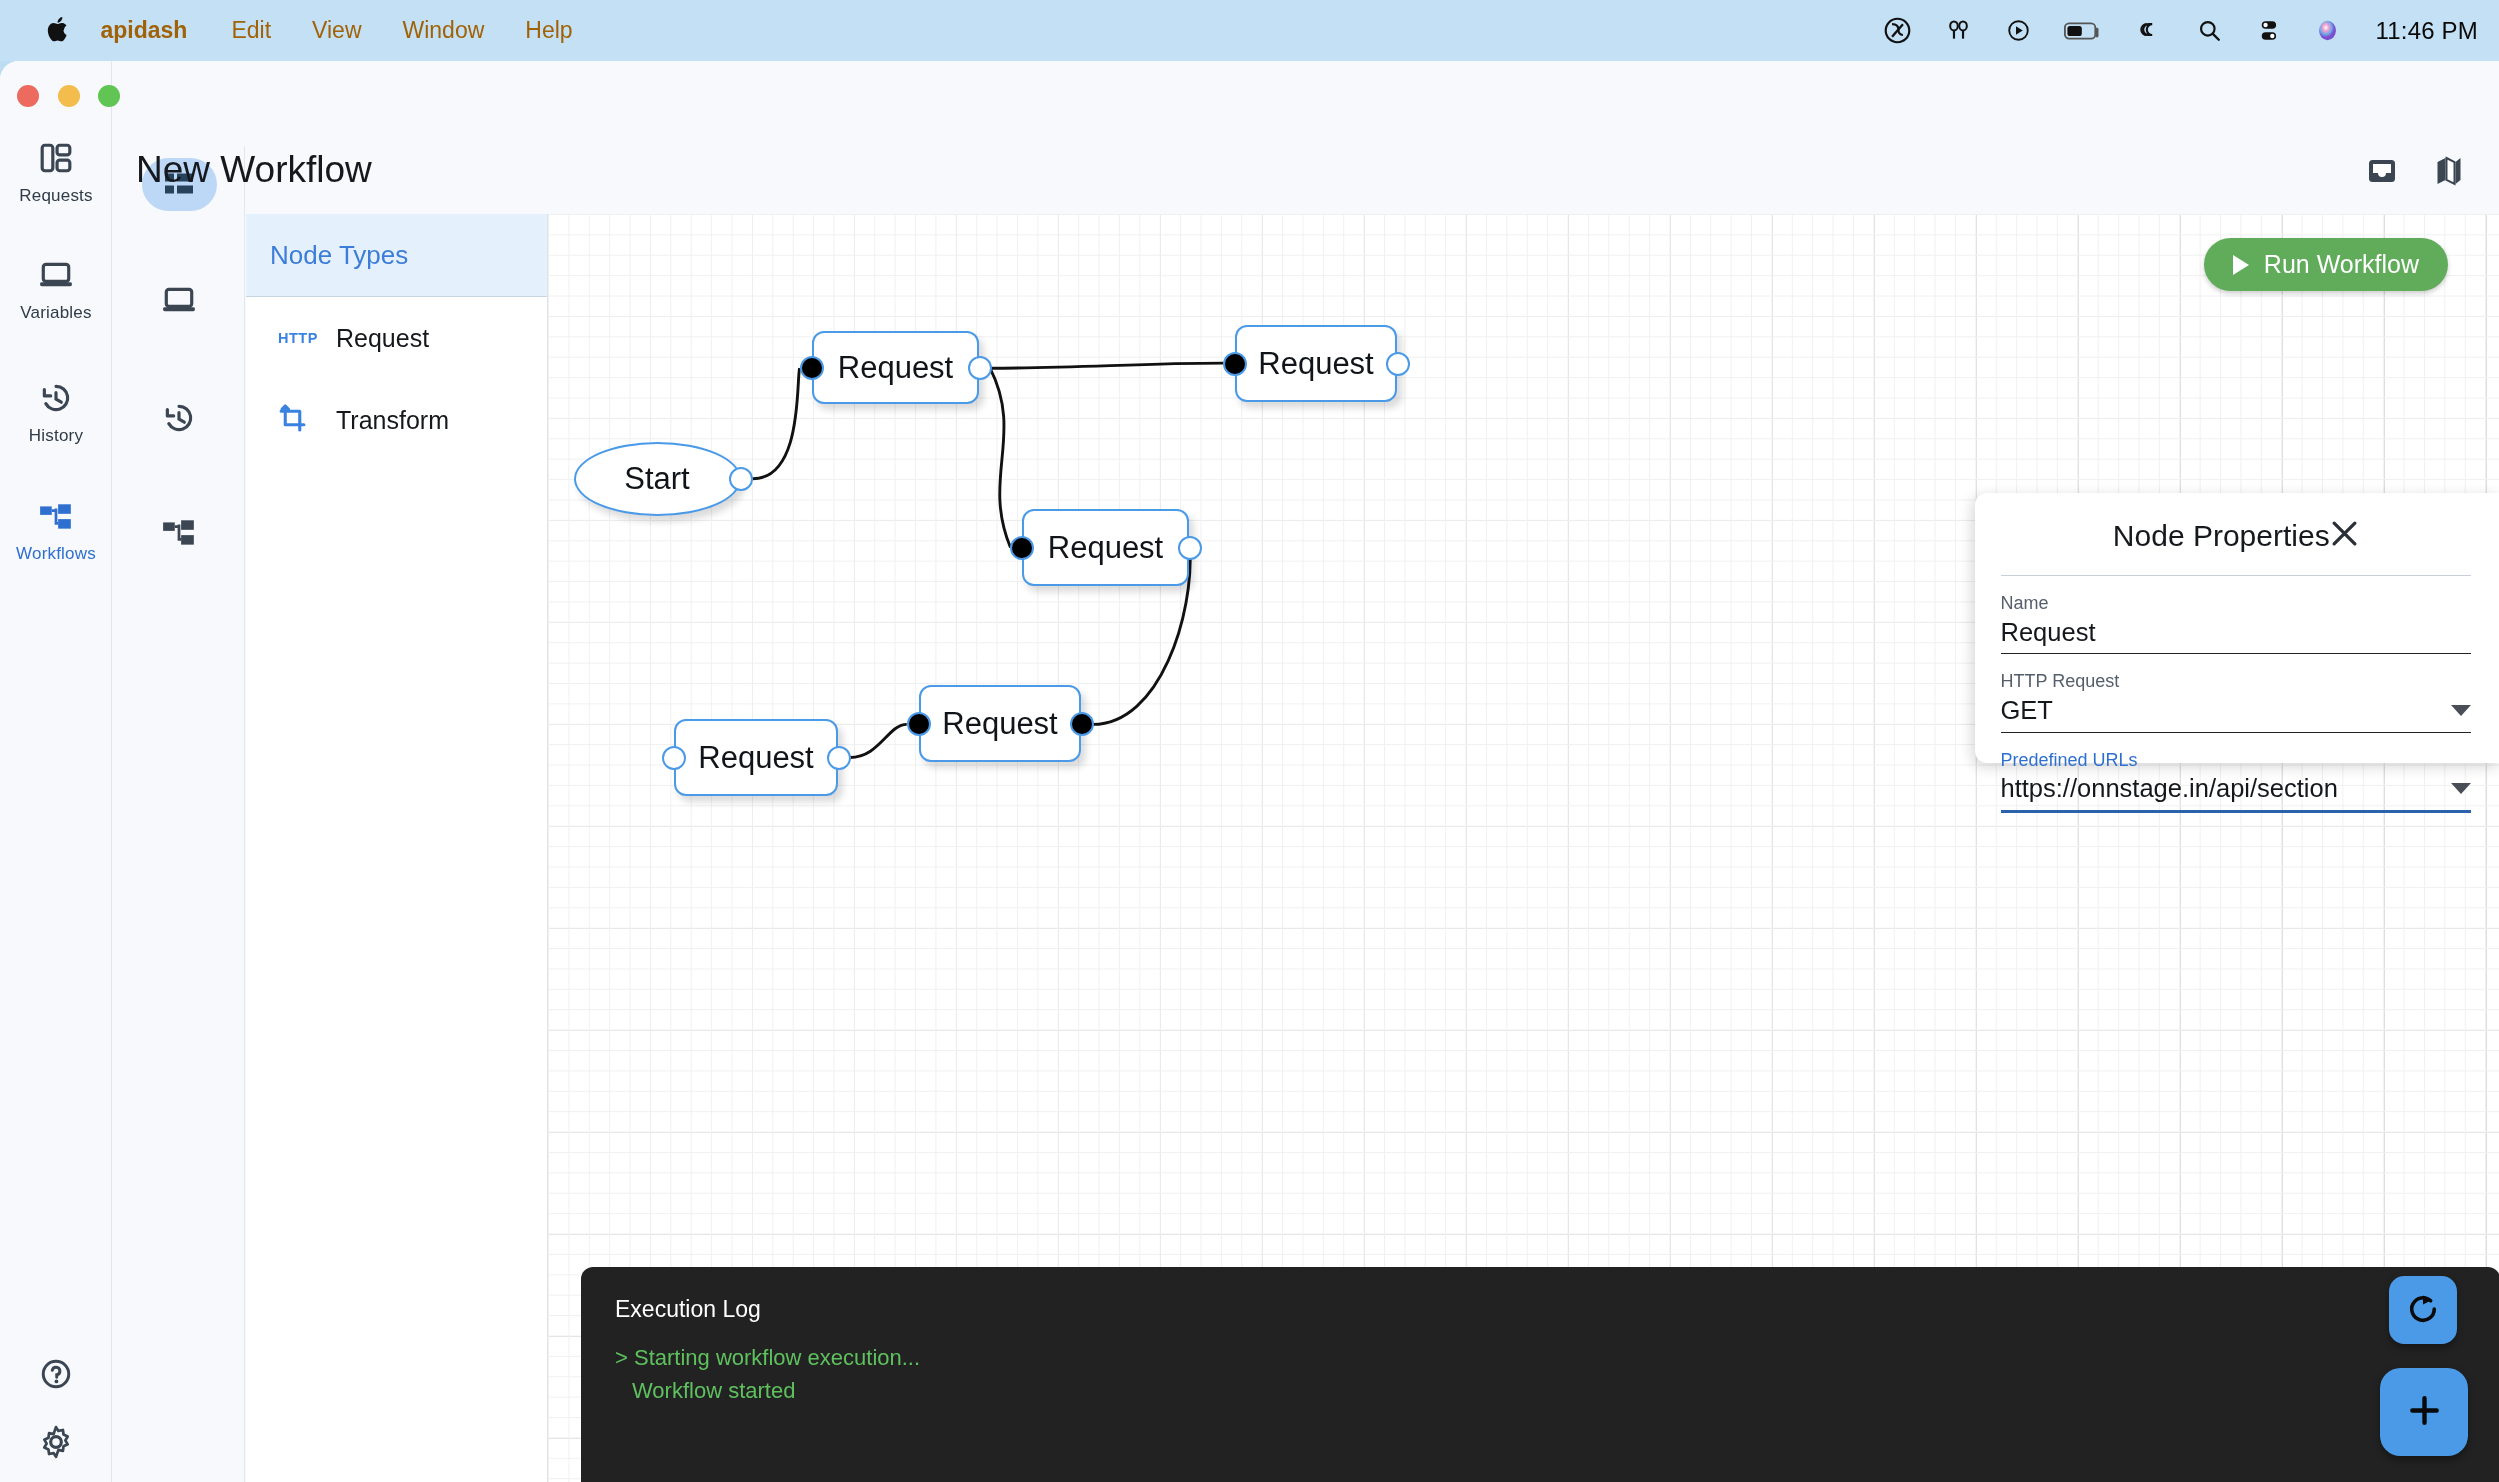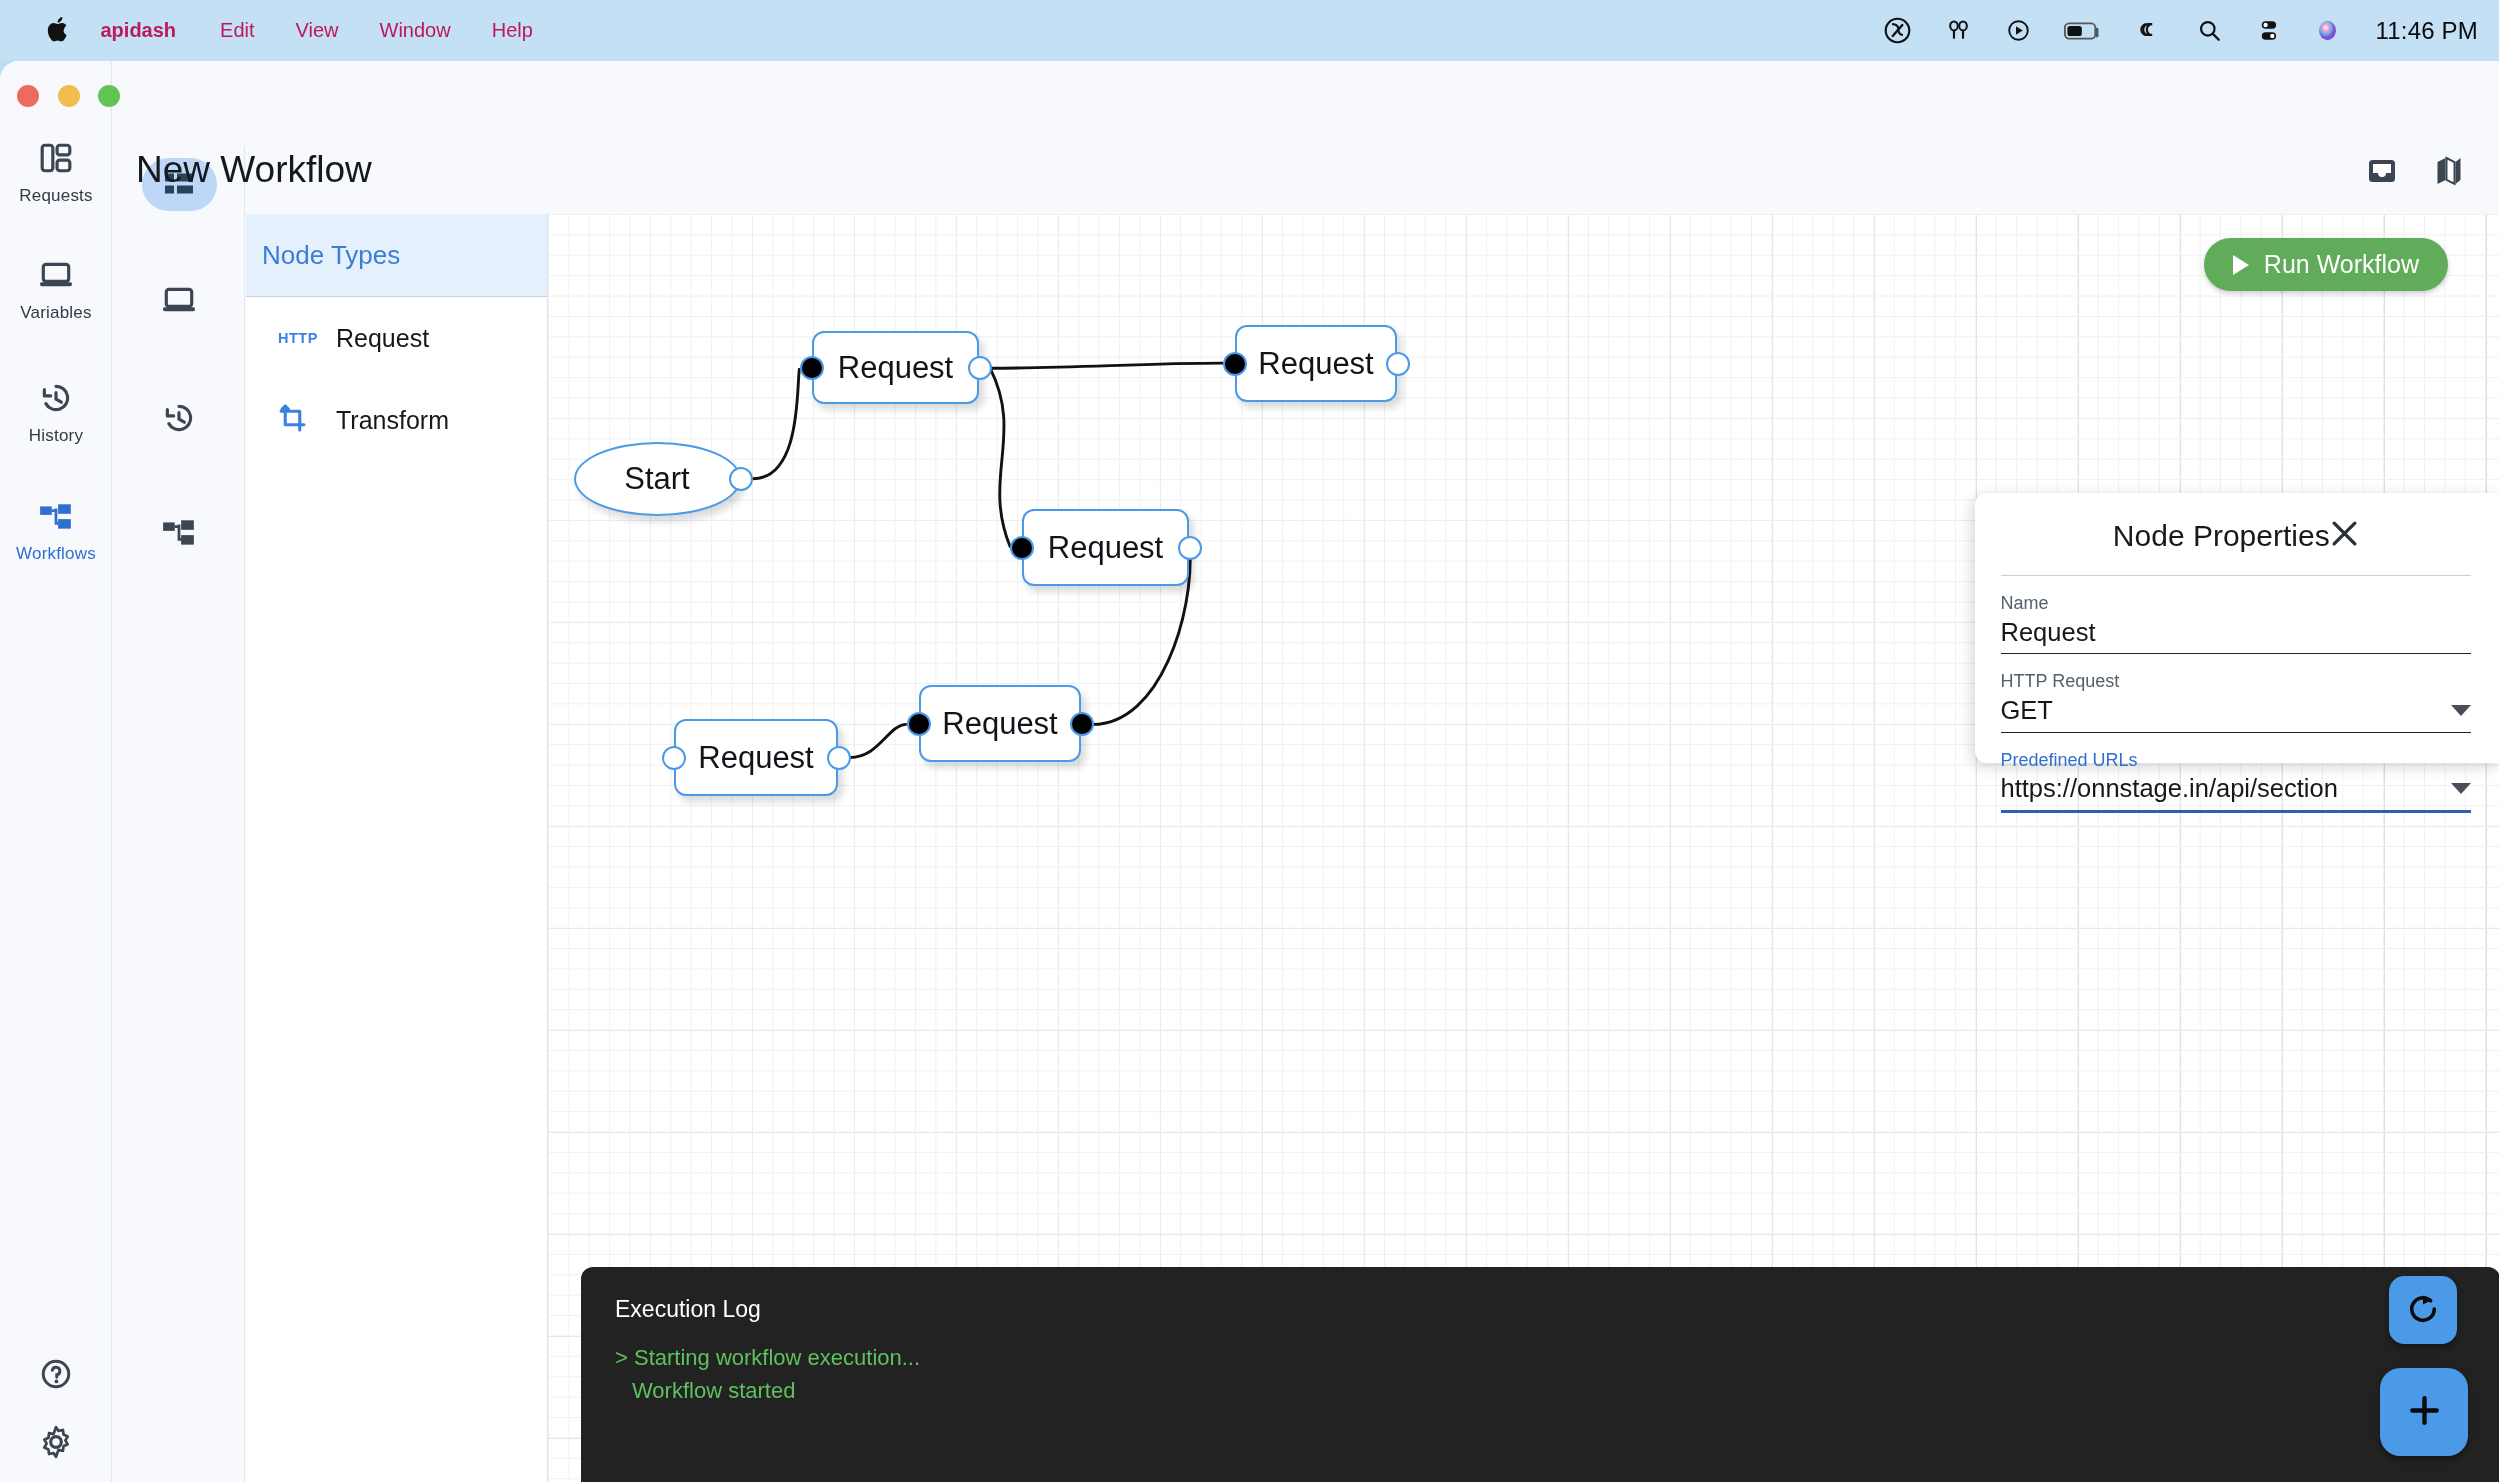--- a/index.html
+++ b/index.html
@@ -14,21 +14,21 @@
   #menubar {
     position: absolute; top: 0; left: 0;
     width: 2500px; height: 61px;
     background: #c3e0f5;
     display: flex; align-items: center;
     padding: 0 22px;
     z-index: 60;
   }
   #menubar .apple { margin: 0 29px 0 24px; }
   .menu-item {
-    font-size: 20px; color: #be185d;
+    font-size: 23px; color: #a16207;
     margin-right: 41px; white-space: nowrap;
   }
   .menu-item.bold { font-weight: bold; margin-right: 44px; }
   #menubar .spacer { flex: 1; }
   .tray-icon { margin-left: 32px; display:flex; align-items:center; }
   #menu-clock { font-size: 24px; color:#0a0a0a; margin-left: 34px; letter-spacing:0.2px;}
 
   
   #window {
     position: absolute; top: 61px; left: 0;
@@ -88,21 +88,21 @@
   
   #panel {
     position: absolute; top: 153px; left: 246px;
     width: 302px; height: 1269px;
     background: #ffffff;
     border-right: 0.9px solid #dfe3ea;
   }
   #panel-head {
     height: 83px; background: #e4f0fb;
     border-bottom: 0.9px solid #c7d4e1;
-    display: flex; align-items: center; padding-left: 16px;
+    display: flex; align-items: center; padding-left: 24px;
   }
   #panel-head .t { font-size: 26px; color: #3b7dd8; }
   .ntype {
     height: 82px; display: flex; align-items: center; padding-left: 32px; gap: 22px;
   }
   .ntype .nm { font-size: 25px; color: #16181c; }
   .http-badge { font-size: 14.5px; font-weight: bold; color: #3b82e0; letter-spacing: 0.5px; width: 36px;}
 
   
   #canvas {

